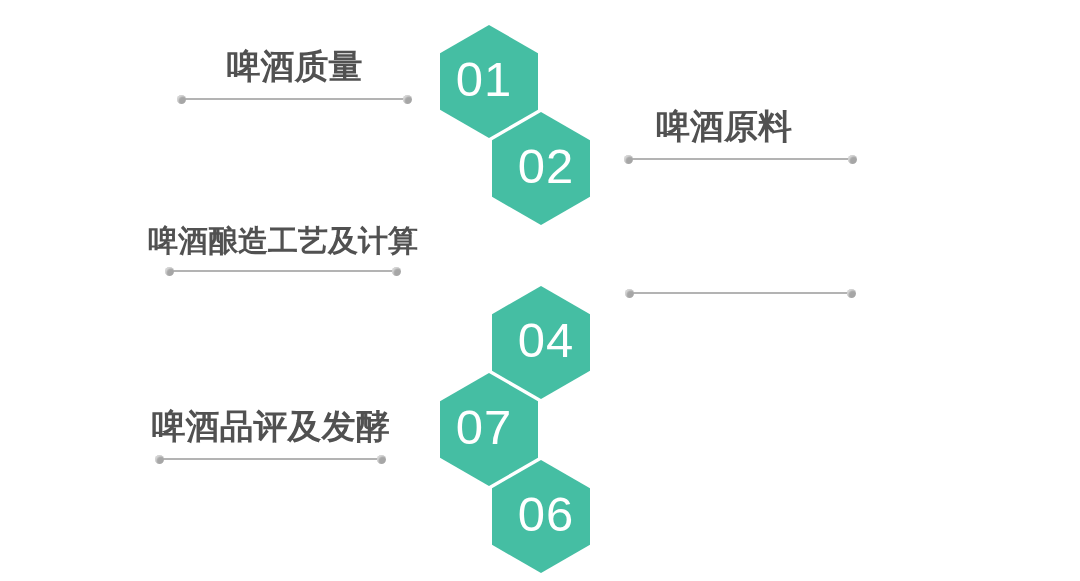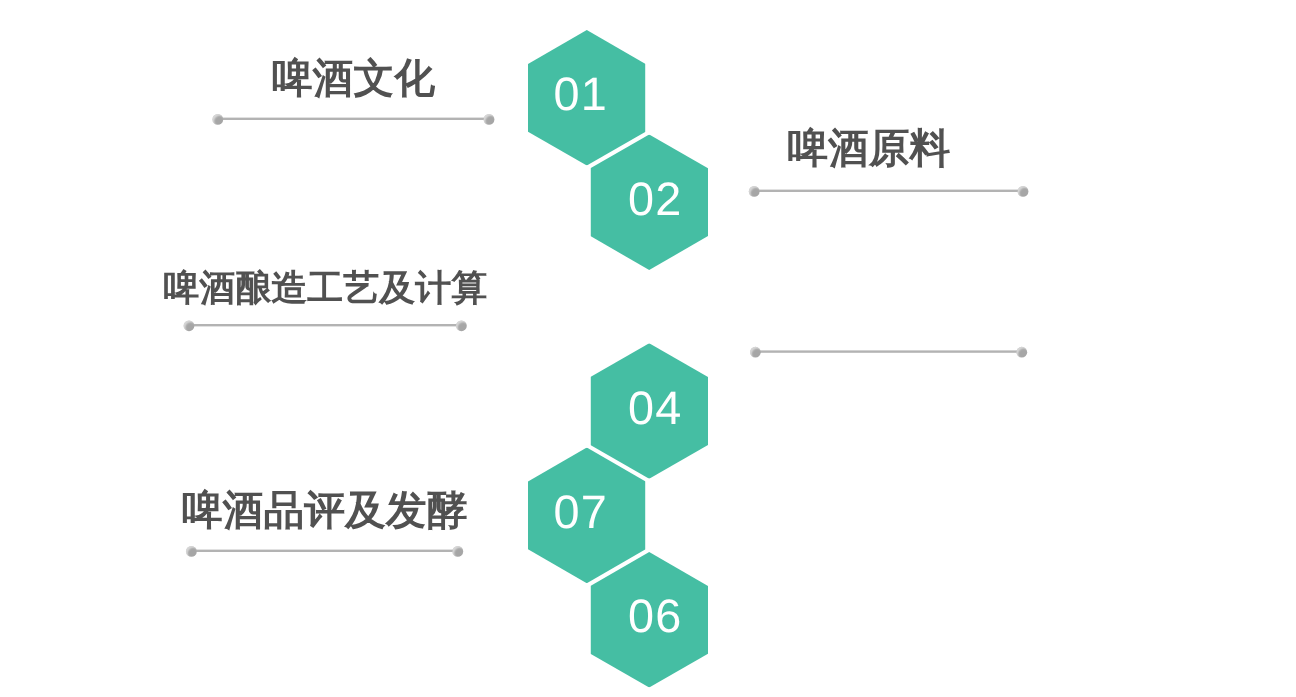--- a/index.html
+++ b/index.html
@@ -23,21 +23,21 @@
     height: 113px;
     clip-path: polygon(50% 0%, 100% 25%, 100% 75%, 50% 100%, 0% 75%, 0% 25%);
     display: flex;
     align-items: center;
     justify-content: center;
   }
   .hex.teal { background: #45BEA3; }
   .hex.navy { background: #0F2D59; }
   .hex-num {
     color: #ffffff;
-    font-size: 39px;
+    font-size: 49px;
     line-height: 1;
     font-weight: 300;
     letter-spacing: 1px;
     transform: translateY(-2px);
     font-family: "Liberation Sans", "DejaVu Sans", sans-serif;
   }
   .hex.h1 { left: 440px; top: 25px;  }
   .hex.h2 { left: 492px; top: 112px; }
   .hex.h3 { left: 439px; top: 199px; }
   .hex.h4 { left: 492px; top: 286px; }
@@ -77,22 +77,22 @@
     border-radius: 50%;
     background: #a6a6a6;
     box-shadow: inset 1.5px 1.5px 1.5px rgba(255,255,255,0.55);
     top: -3.5px;
   }
   .dot-left  { left: -4px; }
   .dot-right { right: -4px; }
 
   .lb1 { left: 181px; top: 45px;  width: 227px; }
   .lb2 { left: 628px; top: 105px; width: 225px; }
-  .lb2 .label-title { padding-left: 28px; font-family: Liberation Mono, monospace; }
-  .lb3 { left: 157px; top: 220px; width: 228px; }
+  .lb2 .label-title { padding-left: 28px; }
+  .lb3 { left: 169px; top: 220px; width: 228px; }
   .lb3 .label-title { font-size: 30px; line-height: 41px; }
   .lb4 { left: 629px; top: 283px; width: 223px; }
   .lb4 .label-title { padding-left: 8px; }
   .lb5 { left: 159px; top: 405px; width: 223px; }
   .lb6 { left: 643px; top: 475px; width: 224px; }
   .lb6 .label-title { margin-left: -5px; }
 </style>
 </head>
 <body>
 
@@ -108,21 +108,21 @@
     <span class="hex-num">04</span>
   </div>
   <div class="hex teal h5">
     <span class="hex-num">07</span>
   </div>
   <div class="hex teal h6">
     <span class="hex-num">06</span>
   </div>
 
   <div class="label-block align-center lb1">
-    <div class="label-title">啤酒文化</div>
+    <div class="label-title">啤酒质量</div>
     <div class="label-rule">
       <span class="dot dot-left"></span>
       <span class="dot dot-right"></span>
     </div>
   </div>
 
   <div class="label-block align-left lb2">
     <div class="label-title">啤酒原料</div>
     <div class="label-rule">
       <span class="dot dot-left"></span>

